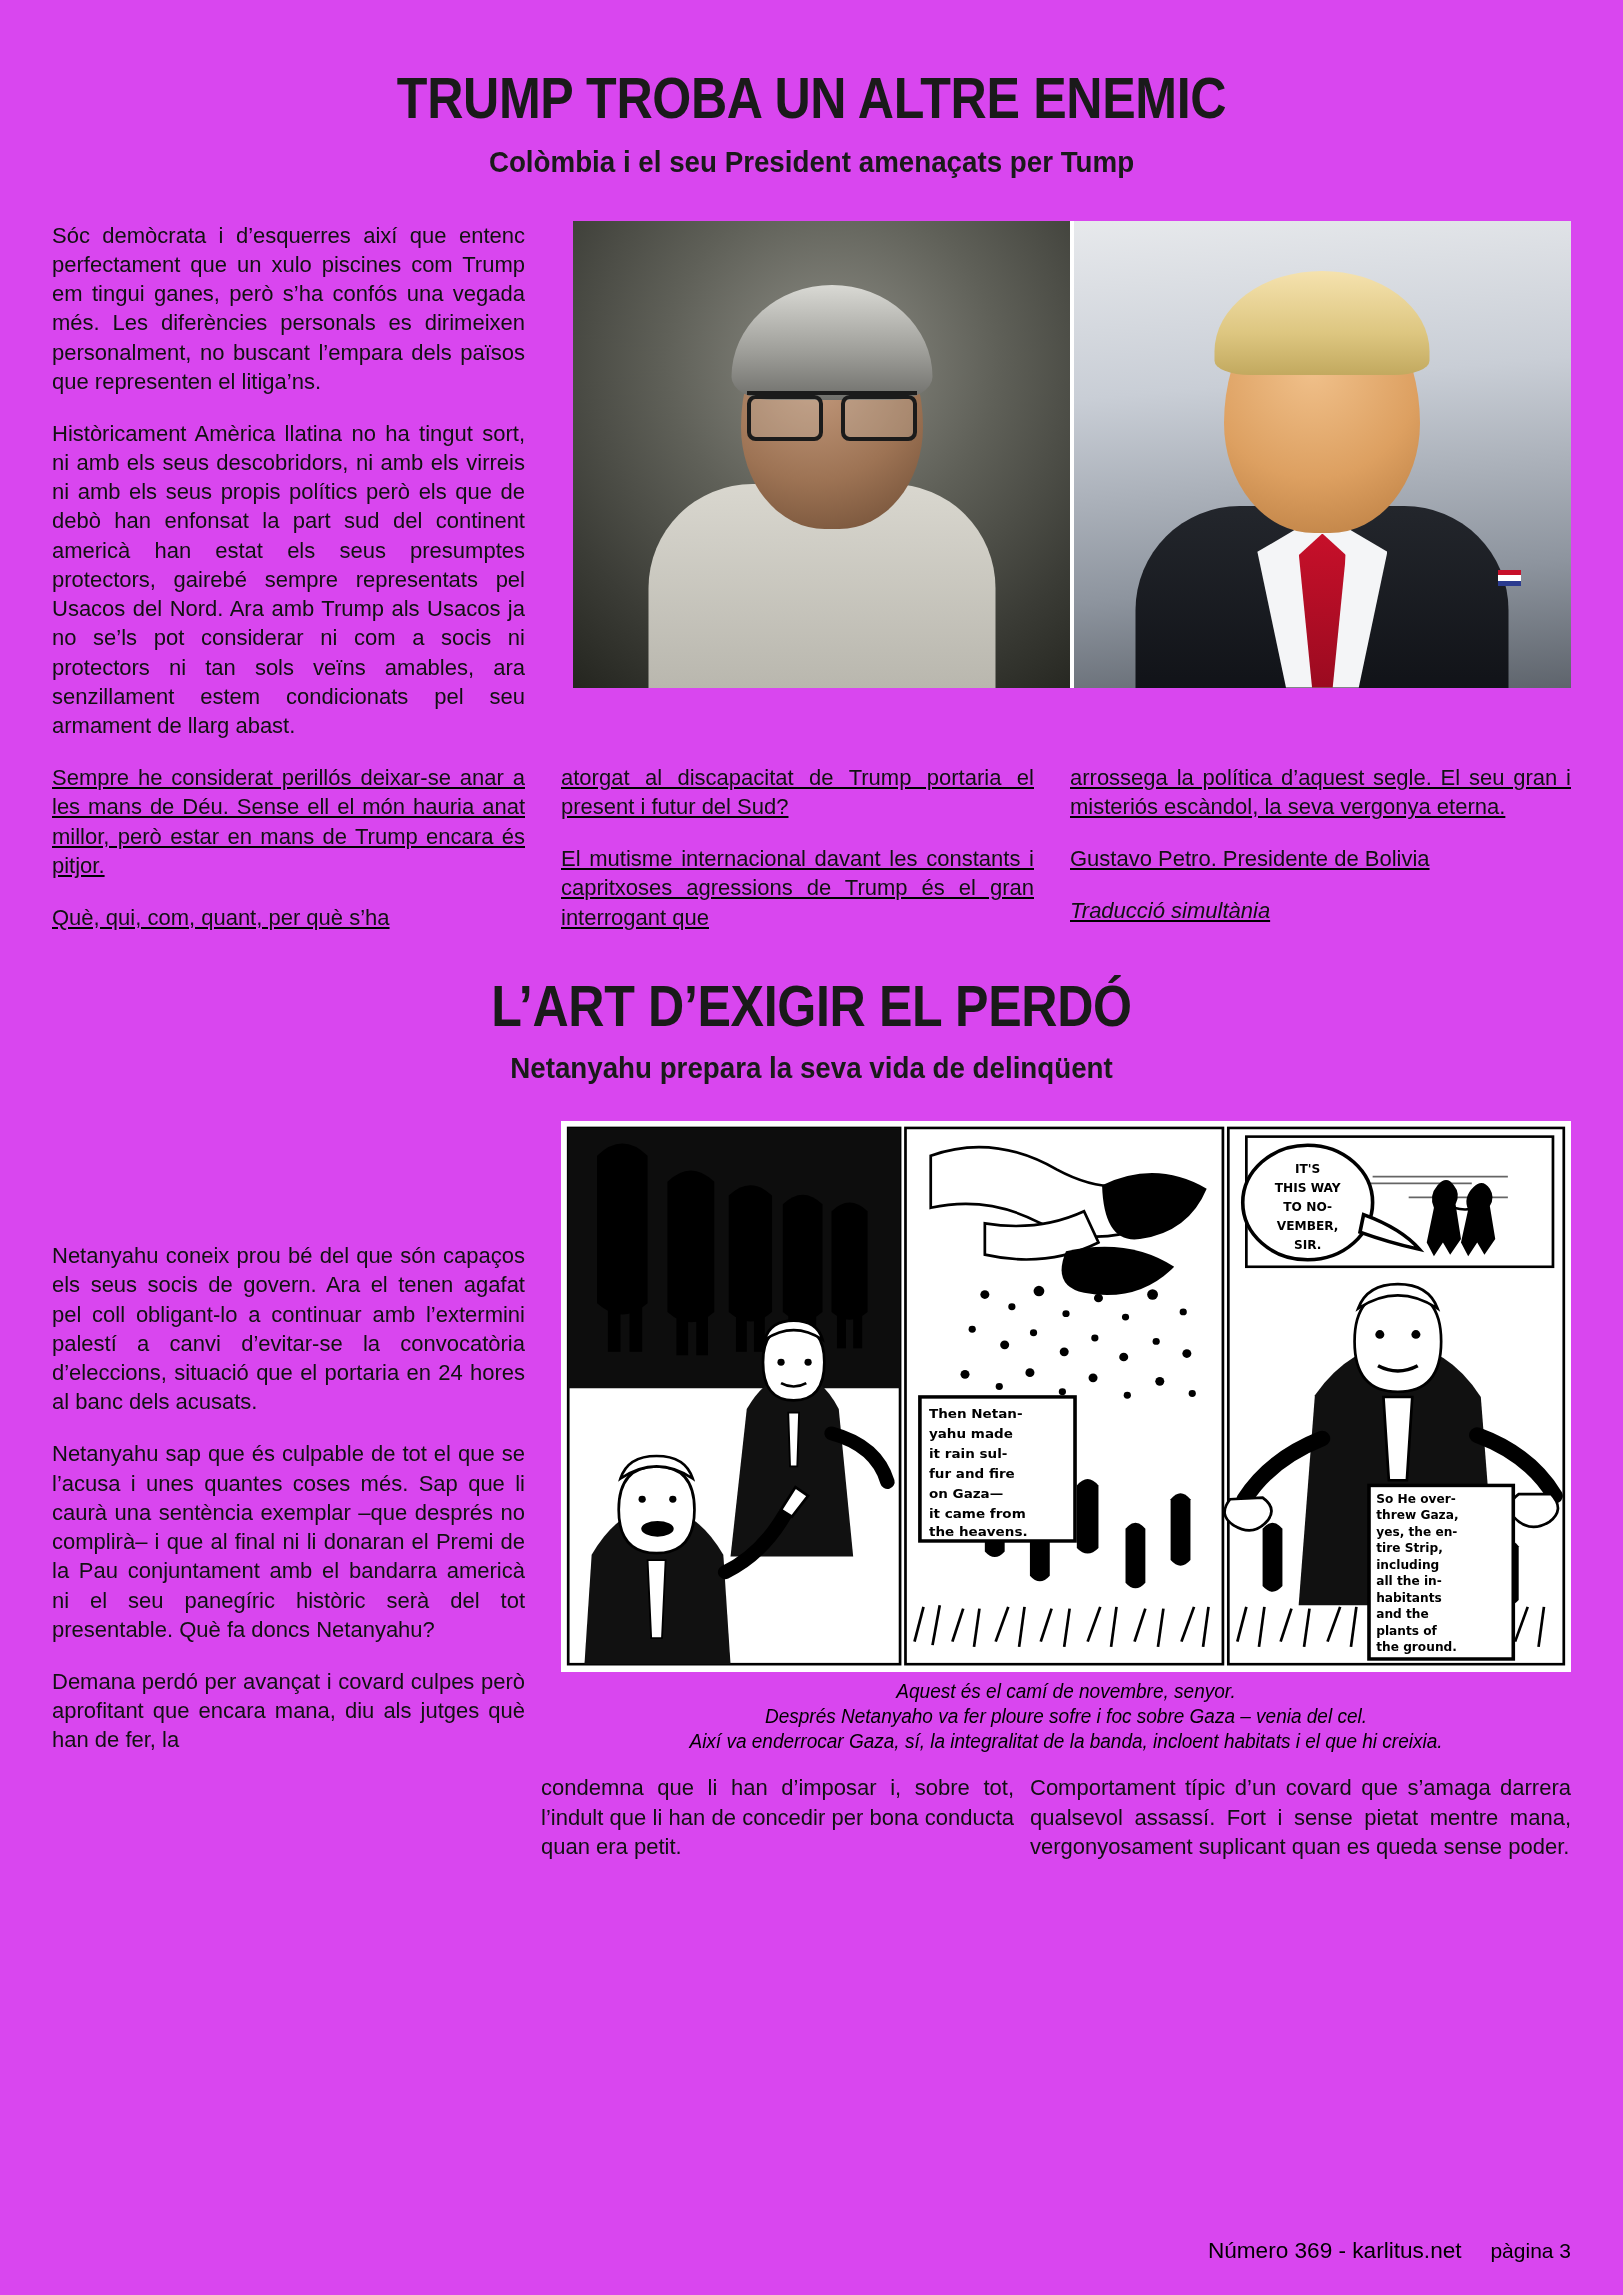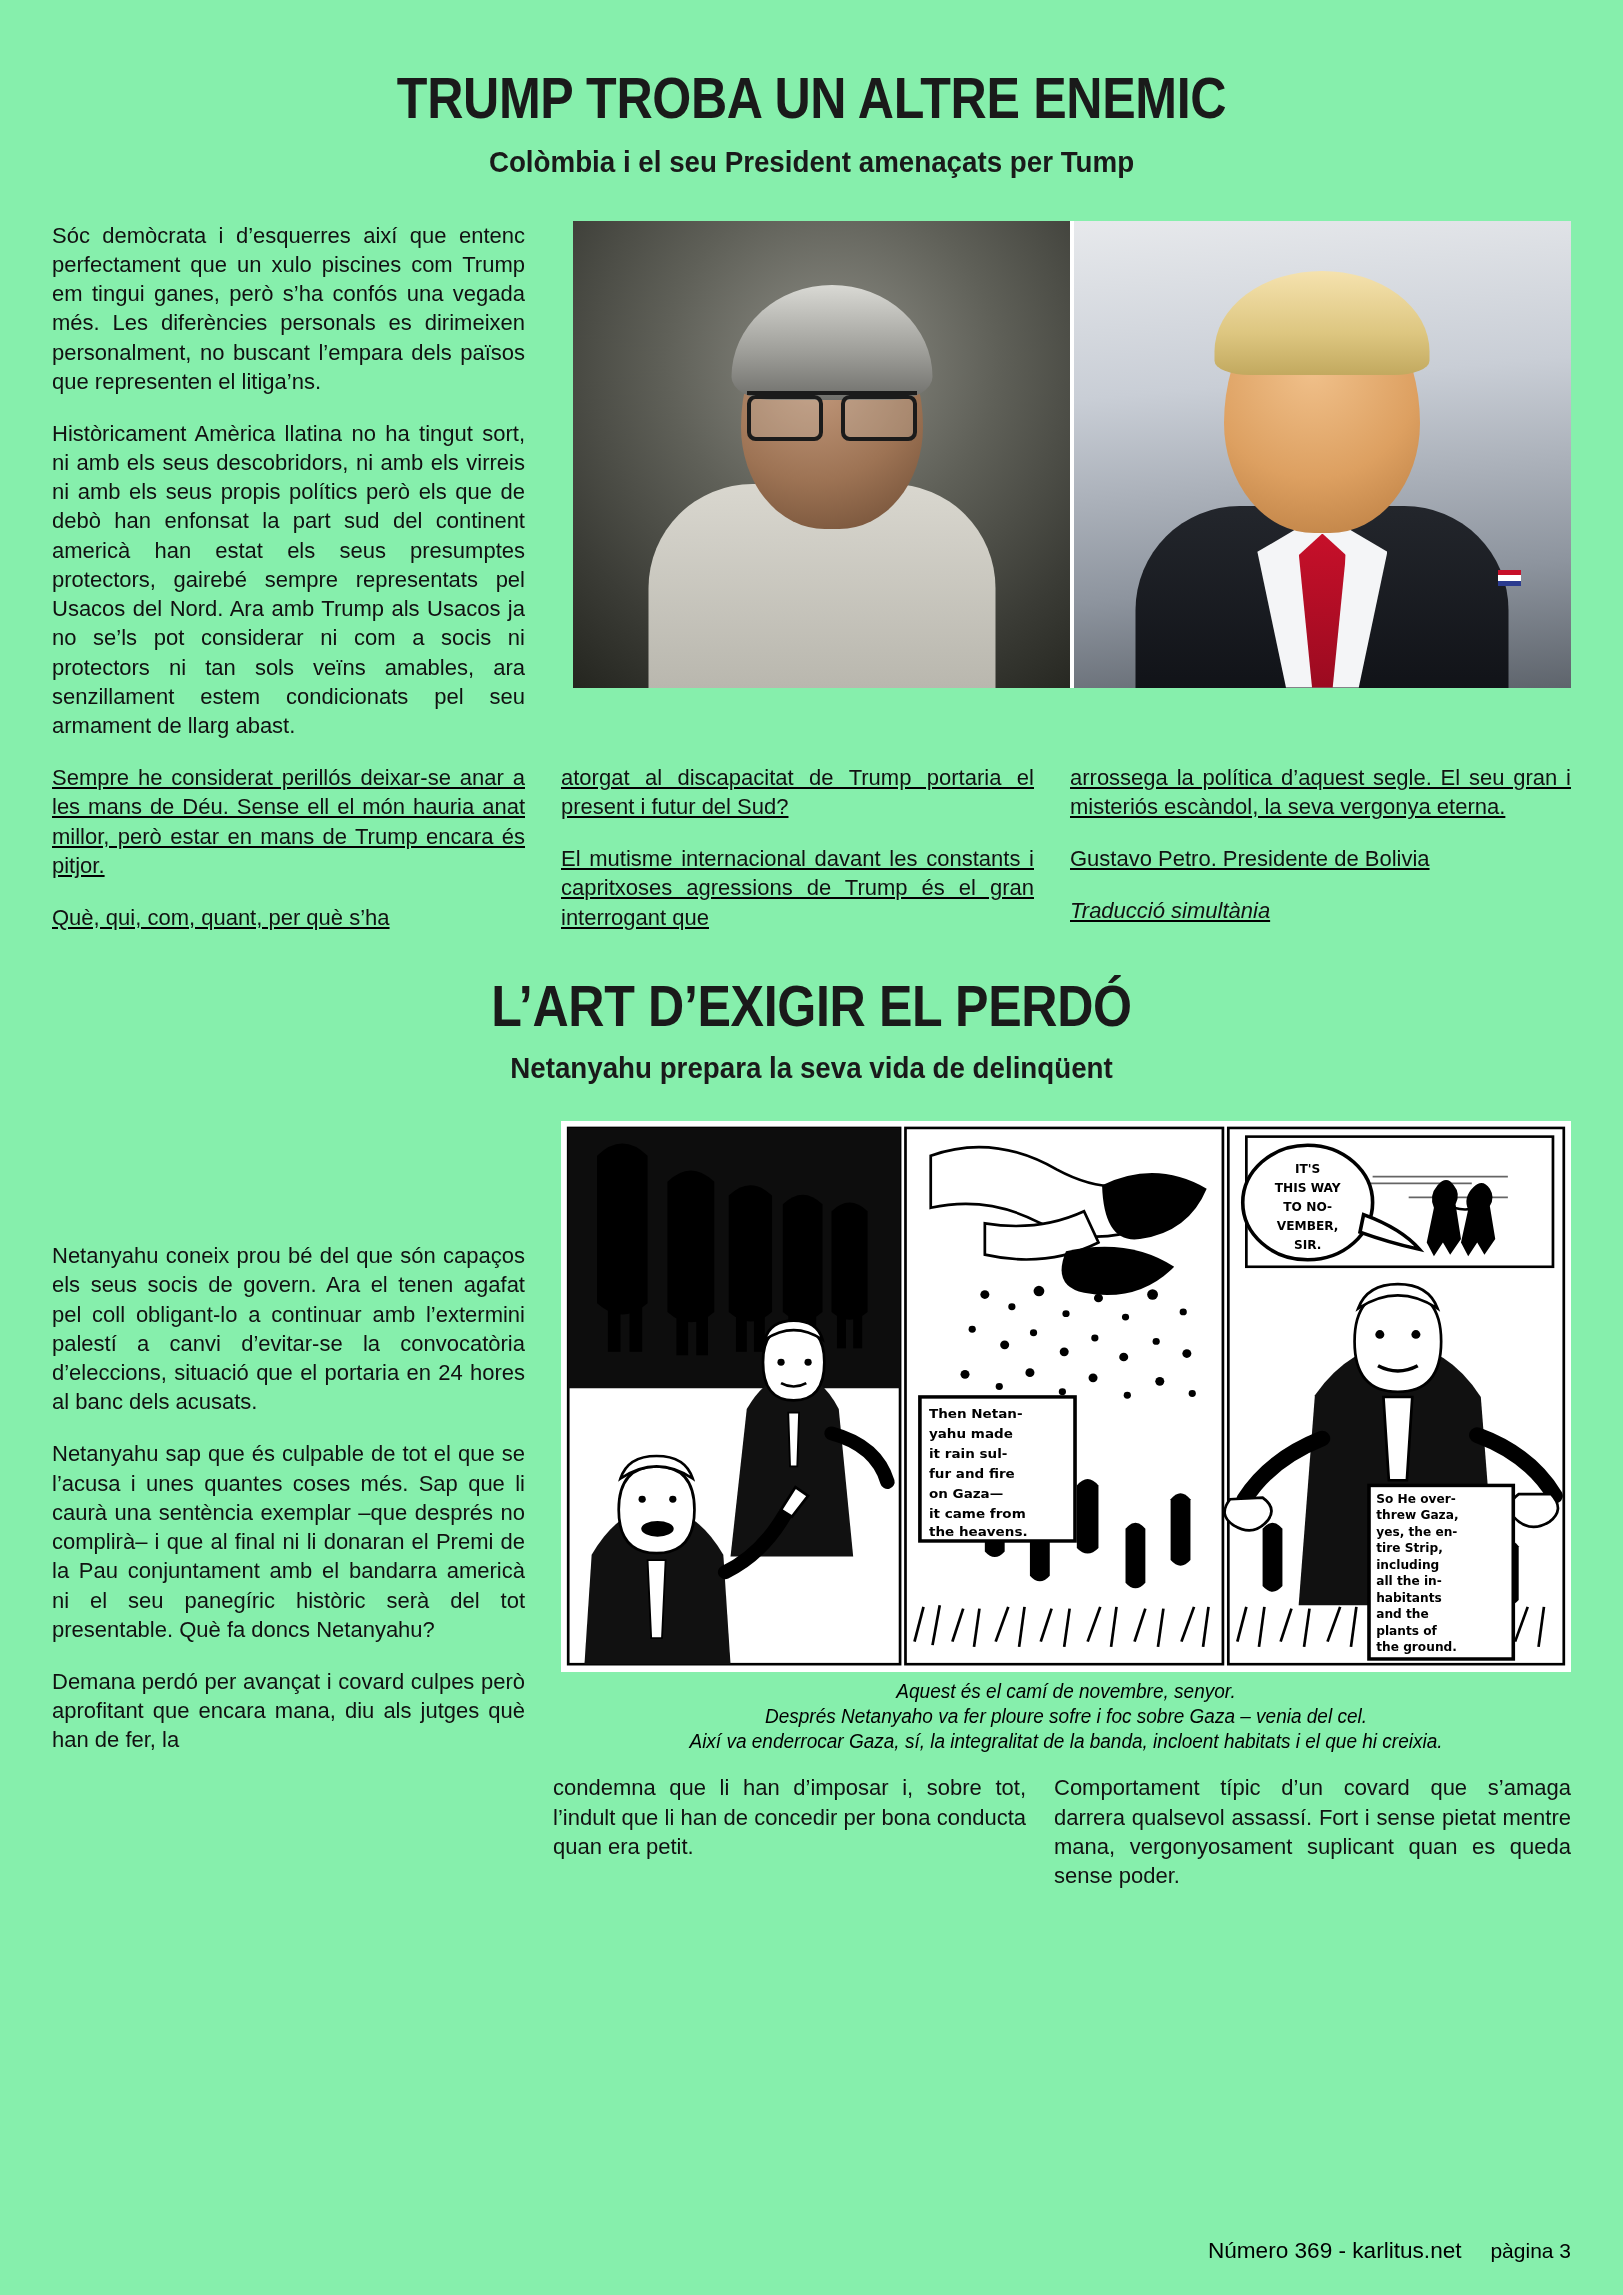--- a/index.html
+++ b/index.html
@@ -8,21 +8,21 @@
     background: #ffffff;
   }
   body {
     font-family: "Liberation Sans", sans-serif;
     color: #000000;
   }
   .page {
     position: relative;
     width: 1623px;
     height: 2295px;
-    background: #86efac;
+    background: #d946ef;
     overflow: hidden;
     box-sizing: border-box;
     padding: 0 52px;
   }
 
   
   .headline {
     text-align: center;
     font-weight: bold;
     font-size: 57px;
@@ -182,21 +182,21 @@
     position: absolute; right: 50px; bottom: 102px;
     width: 22.6px; height: 15.6px;
     background: linear-gradient(180deg,#c7102a 0 33%, #ffffff 33% 66%, #2b3b8f 66% 100%);
   }
 
   
   #article-two { margin-top: 19px; }
   .a2-top { display: flex; gap: 36px; align-items: flex-end; }
   .a2-left { width: 473px; flex: 0 0 473px; }
   .cartoon-wrap { flex: 1 1 auto; }
-  .a2-bottom { display: flex; gap: 28px; margin-top: 19px; }
+  .a2-bottom { display: flex; gap: 16px; margin-top: 19px; }
   .a2-bottom .spacer { width: 473px; flex: 0 0 473px; }
   .a2-bottom .col { width: 473px; flex: 0 0 473px; }
   .a2-bottom .col.right { flex: 1 1 auto; }
 
   .cartoon-caption {
     text-align: center;
     font-style: italic;
     font-size: 20px;
     line-height: 1.26;
     transform: scaleX(0.95);

